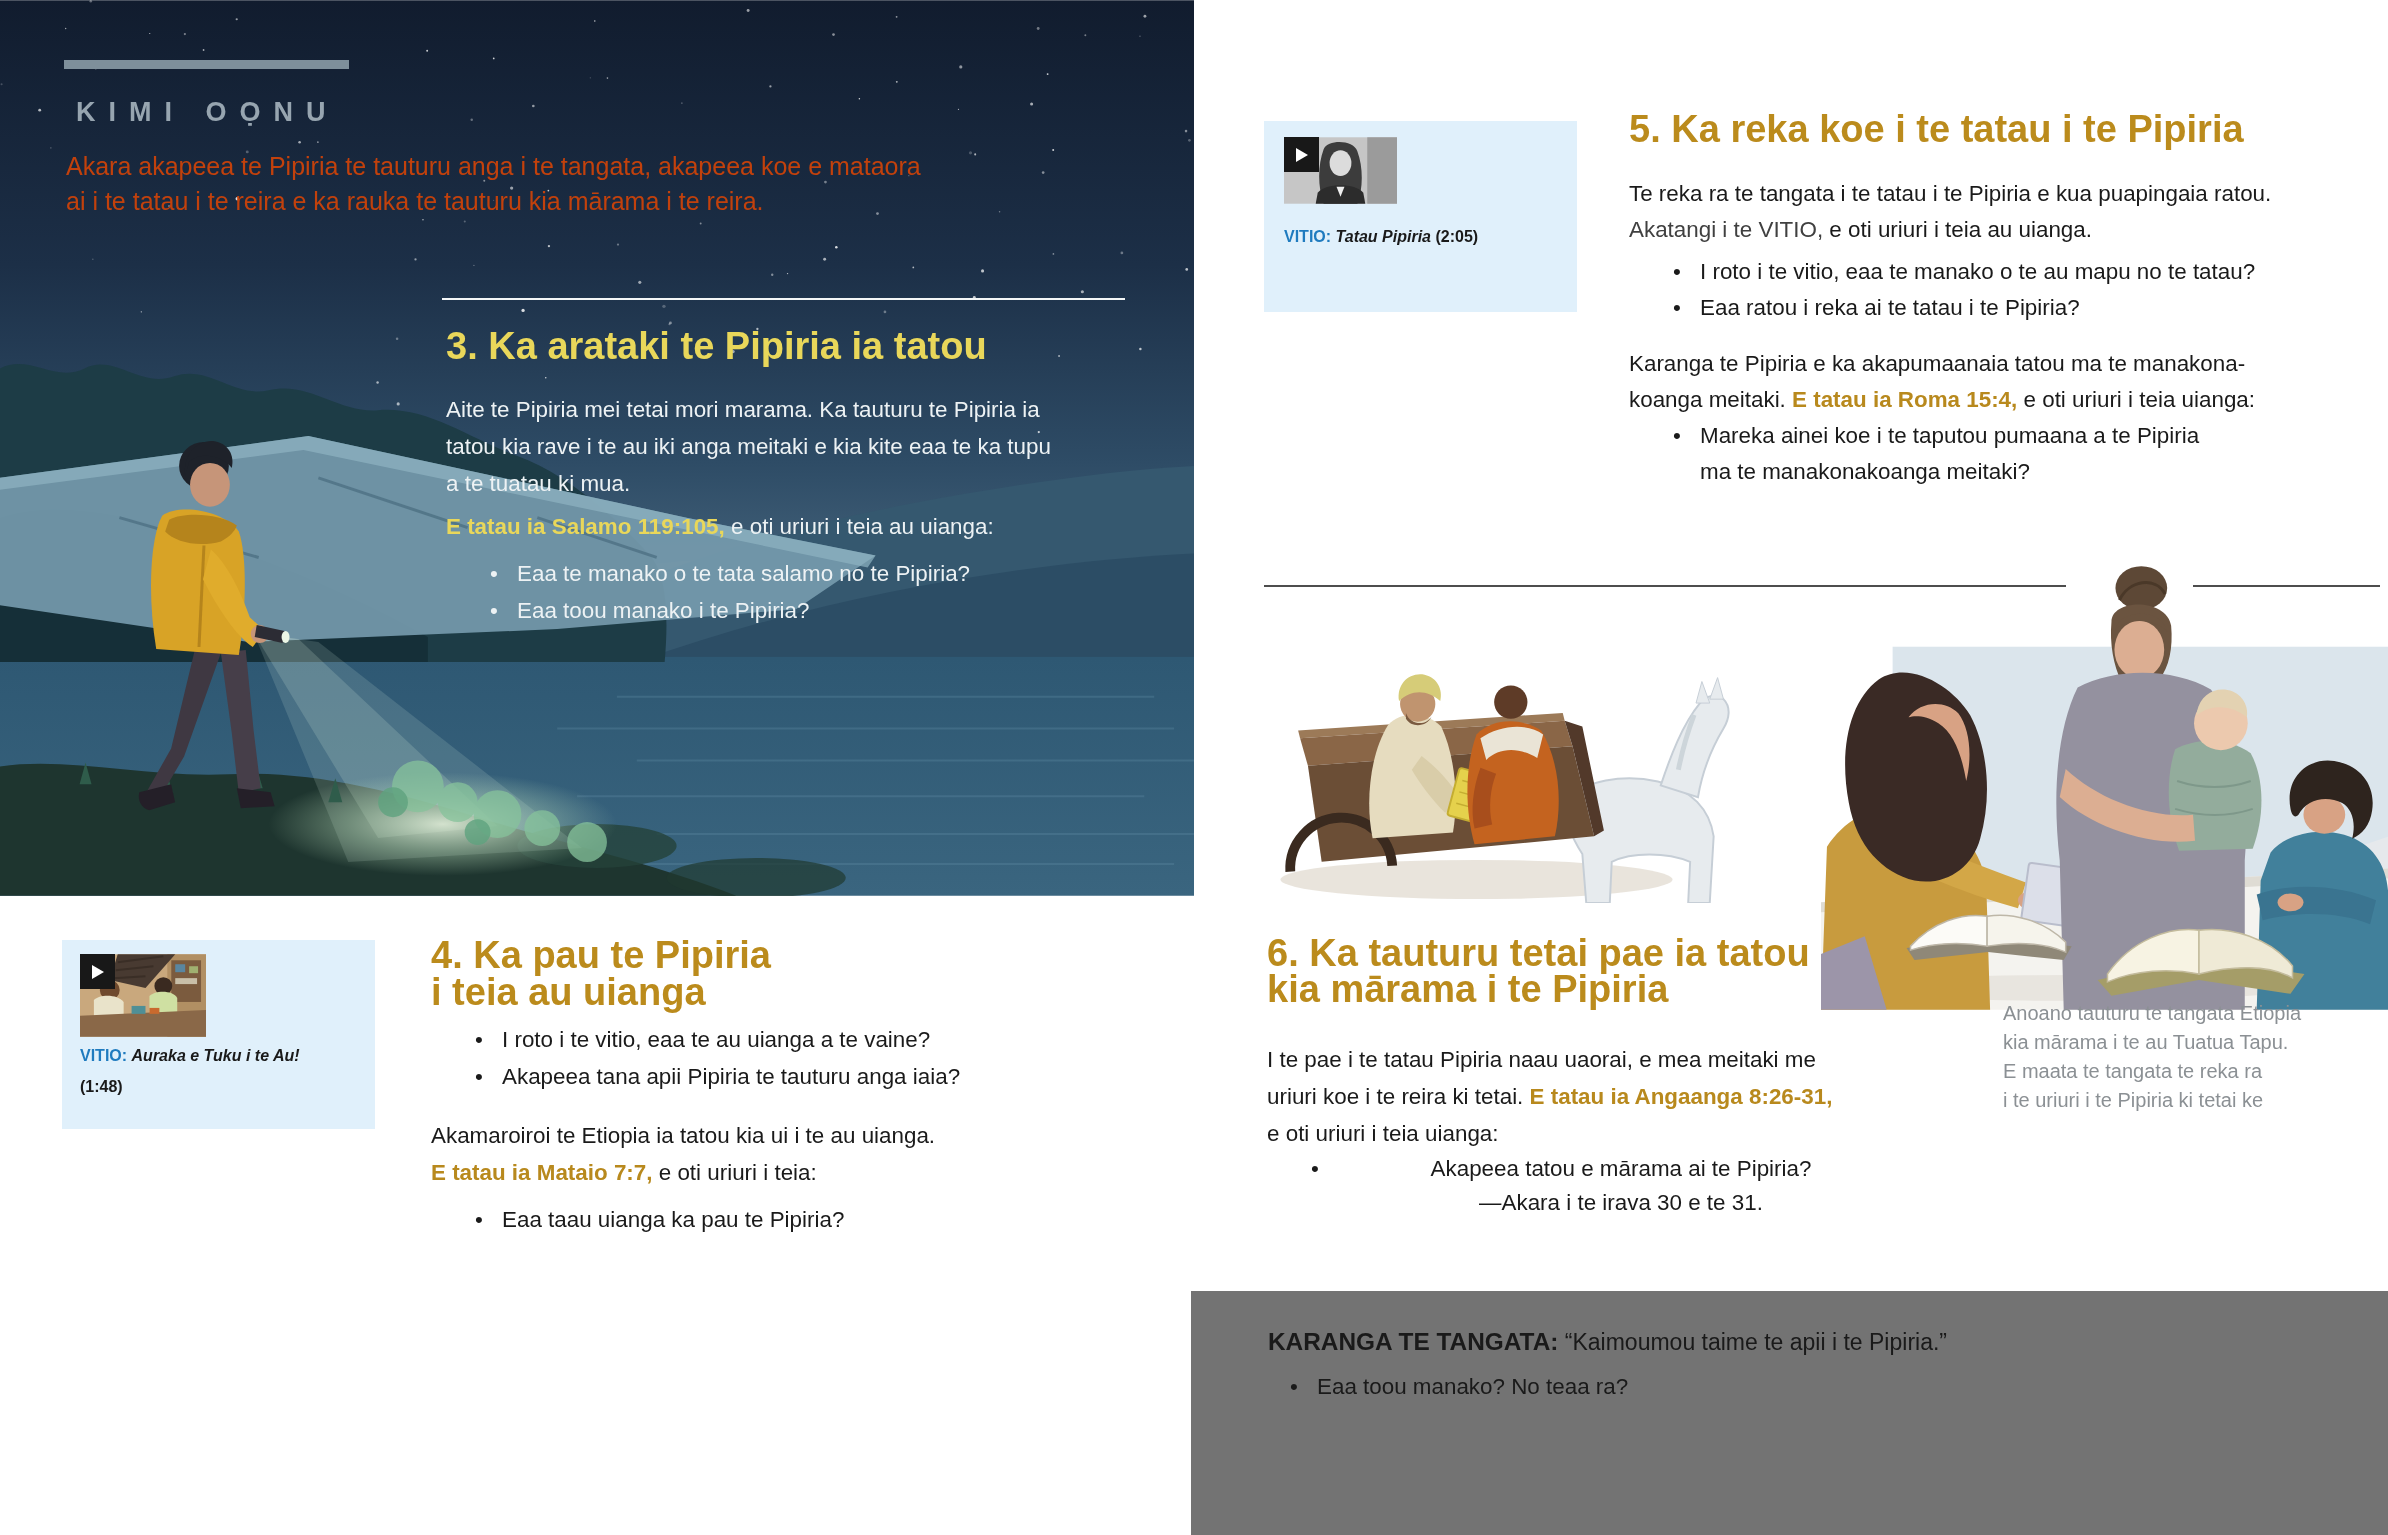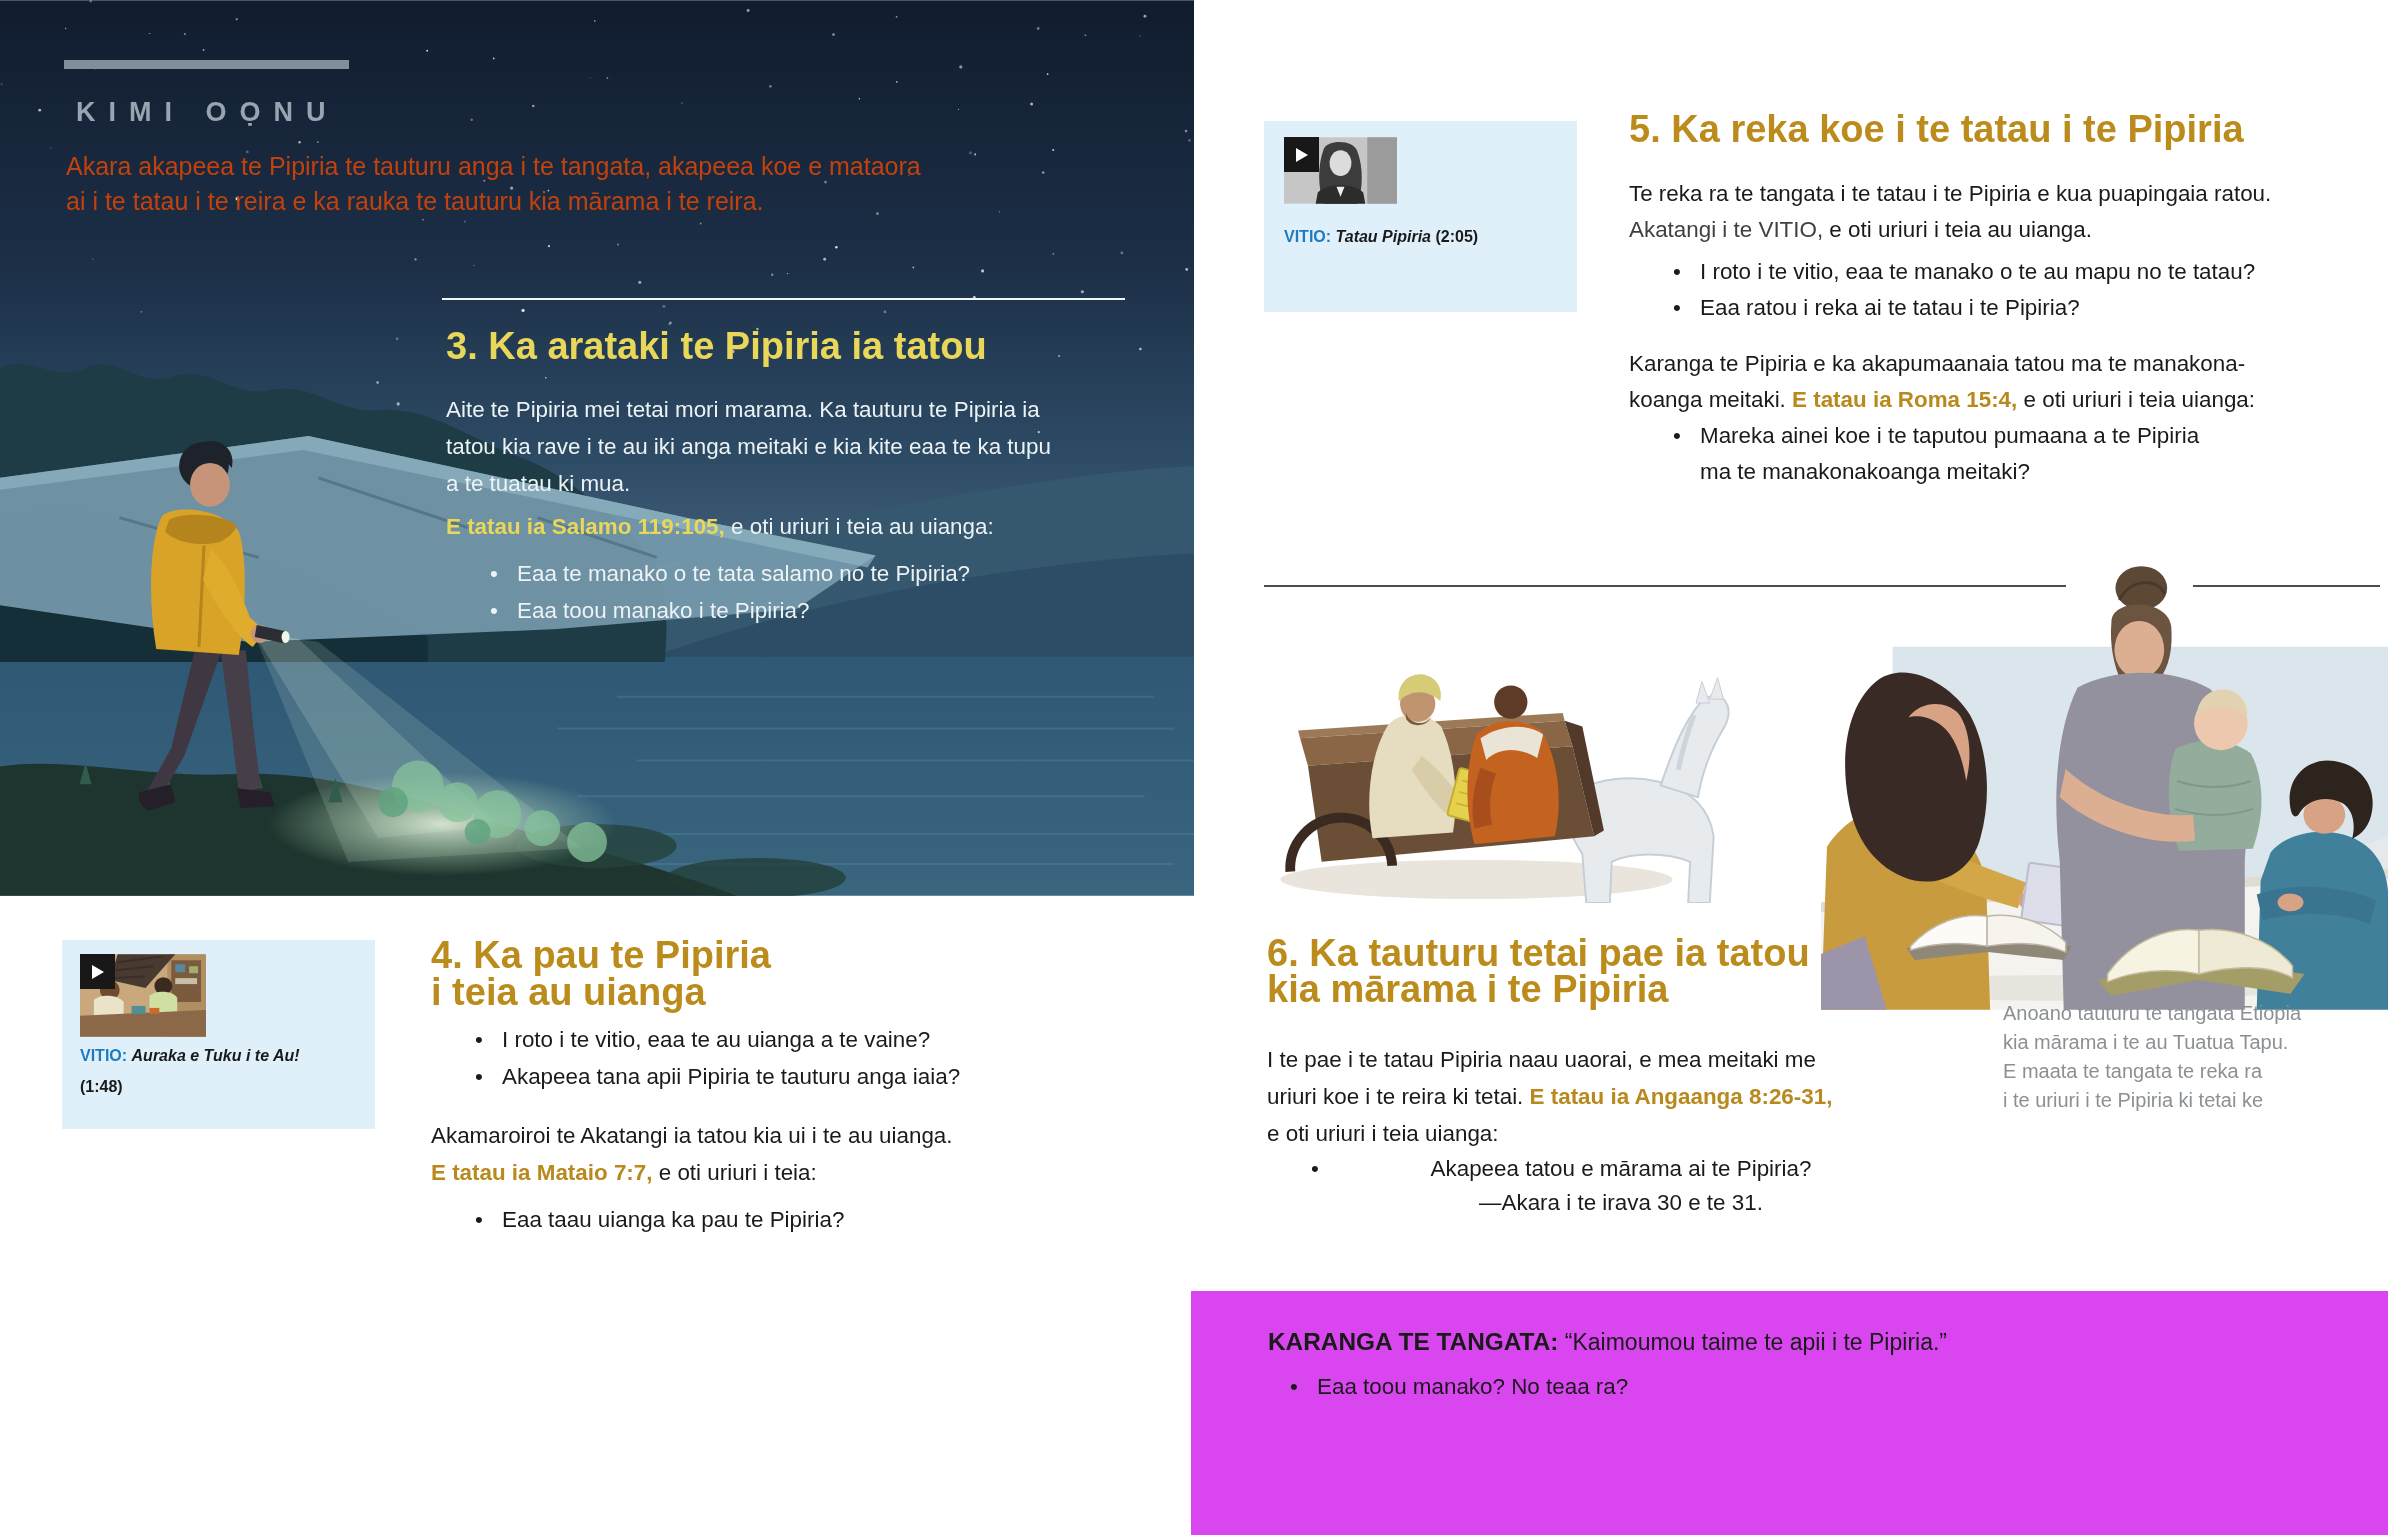--- a/index.html
+++ b/index.html
@@ -54,21 +54,21 @@
   .sec6 h2{line-height:36px;}
   .sec6 ul.blts li{line-height:34px;}
 
   .caption{left:2003px;top:999px;width:358px;margin:0;font-size:20px;line-height:29px;color:#8b9094;}
 
   
   .rrule{top:585px;height:2px;background:#4d4d4d;}
   .rrule.seg1{left:1264px;width:802px;}
   .rrule.seg2{left:2193px;width:187px;}
 
-  .karanga{left:1191px;top:1291px;width:1197px;height:245px;background:#d946ef;}
+  .karanga{left:1191px;top:1291px;width:1197px;height:245px;background:#737373;}
   .karanga .line{position:absolute;left:77px;top:34px;margin:0;font-size:23px;line-height:34px;}
   .karanga .line strong{font-size:24.4px;font-weight:700;}
   .karanga ul.blts{position:absolute;left:77px;top:78px;margin:0 2px 0 22px;}
   .karanga ul.blts li{font-size:22.4px;line-height:36px;color:#1a1a1a;}
 
   .illus{position:absolute;}
 </style>
 </head>
 <body>
 
@@ -318,21 +318,21 @@
   <div class="abs sec sec4">
     <h2 class="gold-title">
       <span>4. Ka pau te Pipiria</span><br>
       <span>i teia au uianga</span>
     </h2>
     <ul class="blts">
       <li>I roto i te vitio, eaa te au uianga a te vaine?</li>
       <li>Akapeea tana apii Pipiria te tauturu anga iaia?</li>
     </ul>
     <p class="body-t" style="margin-top:22px;">
-      <span>Akamaroiroi te Akatangi ia tatou kia ui i te au uianga.</span><br>
+      <span>Akamaroiroi te Etiopia ia tatou kia ui i te au uianga.</span><br>
       <span class="gref">E tatau ia Mataio 7:7,</span><span> e oti uriuri i teia:</span>
     </p>
     <ul class="blts">
       <li>Eaa taau uianga ka pau te Pipiria?</li>
     </ul>
   </div>
 
   <aside class="abs vcard card2">
     <div class="thumb">
       <svg width="113" height="67" viewBox="0 0 114 67">

